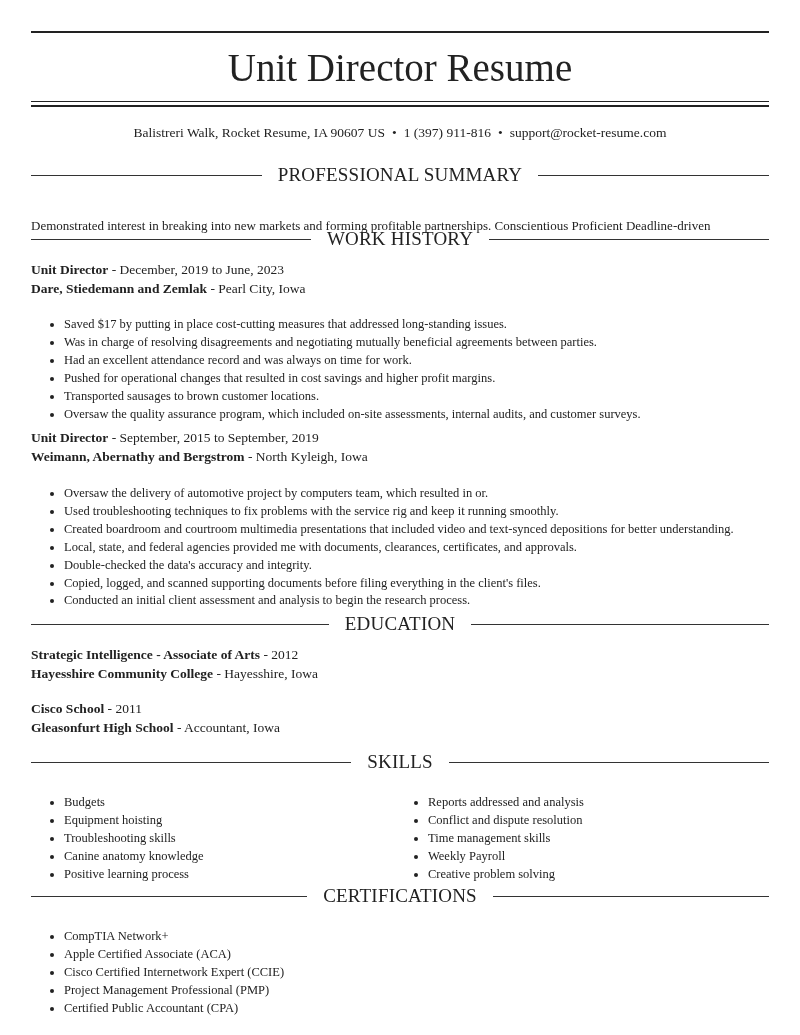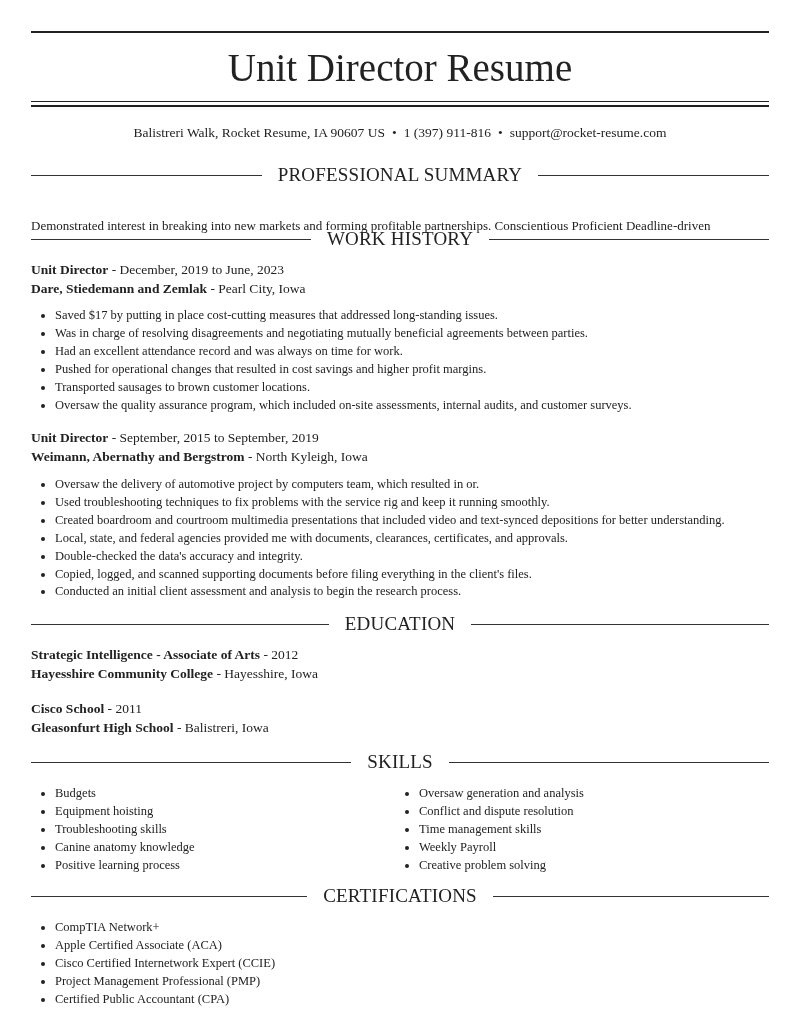--- a/index.html
+++ b/index.html
@@ -24,21 +24,21 @@
   .section-head {
     position: absolute; left: 0; width: 738px; height: 24px;
     display: flex; align-items: center; justify-content: flex-end;
   }
   .section-head .line { flex: 1; height: 1px; background: #333; }
   .section-head .label { padding: 0 16px; font-size: 19px; line-height: 24px; color: #222; letter-spacing: 0.2px; }
   .text { position: absolute; left: 0; font-size: 13px; line-height: 18px; margin-top: 21px; }
   .job-line { position: absolute; left: 0; font-size: 13.5px; line-height: 19px; }
   .job-line b { font-weight: bold; }
   ul.bullets {
-    position: absolute; left: 0; margin: 2px; padding: 0 0 0 22px;
+    position: absolute; left: 0; margin: 11px; padding: 0 0 0 22px;
     font-size: 12.5px; line-height: 17.9px; list-style: disc;
   }
   ul.bullets li { padding-left: 0; }
   .skills-col { position: absolute; }
 </style>
 </head>
 <body>
 
 <div class="page">
 
@@ -103,37 +103,37 @@
   <div class="job-line" style="top:645px">
     <b>Strategic Intelligence - Associate of Arts</b><span> - 2012</span>
   </div>
   <div class="job-line" style="top:664px">
     <b>Hayesshire Community College</b><span> - Hayesshire, Iowa</span>
   </div>
   <div class="job-line" style="top:699px">
     <b>Cisco School</b><span> - 2011</span>
   </div>
   <div class="job-line" style="top:718px">
-    <b>Gleasonfurt High School</b><span> - Balistreri, Iowa</span>
+    <b>Gleasonfurt High School</b><span> - Accountant, Iowa</span>
   </div>
 
   <div class="section-head" style="top:750px">
     <div class="line"></div>
     <div class="label">SKILLS</div>
     <div class="line"></div>
   </div>
   <ul class="bullets skills-col" style="top:783px; left:0; width:340px">
     <li>Budgets</li>
     <li>Equipment hoisting</li>
     <li>Troubleshooting skills</li>
     <li>Canine anatomy knowledge</li>
     <li>Positive learning process</li>
   </ul>
   <ul class="bullets skills-col" style="top:783px; left:364px; width:360px">
-    <li>Oversaw generation and analysis</li>
+    <li>Reports addressed and analysis</li>
     <li>Conflict and dispute resolution</li>
     <li>Time management skills</li>
     <li>Weekly Payroll</li>
     <li>Creative problem solving</li>
   </ul>
 
   <div class="section-head" style="top:884px">
     <div class="line"></div>
     <div class="label">CERTIFICATIONS</div>
     <div class="line"></div>

